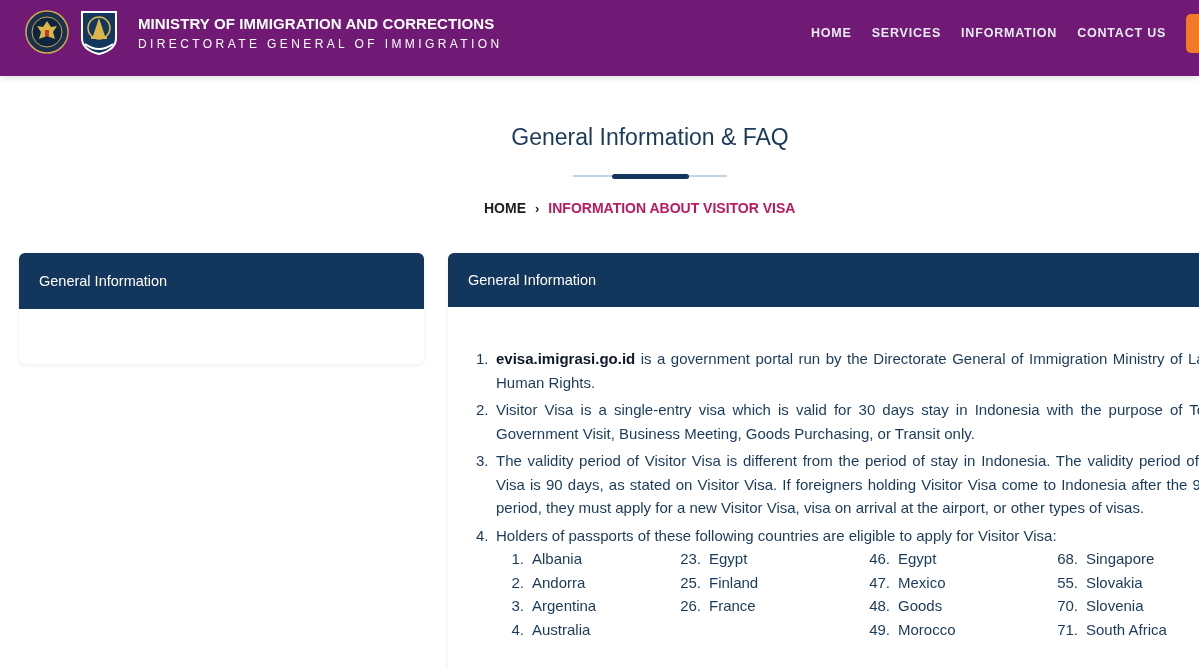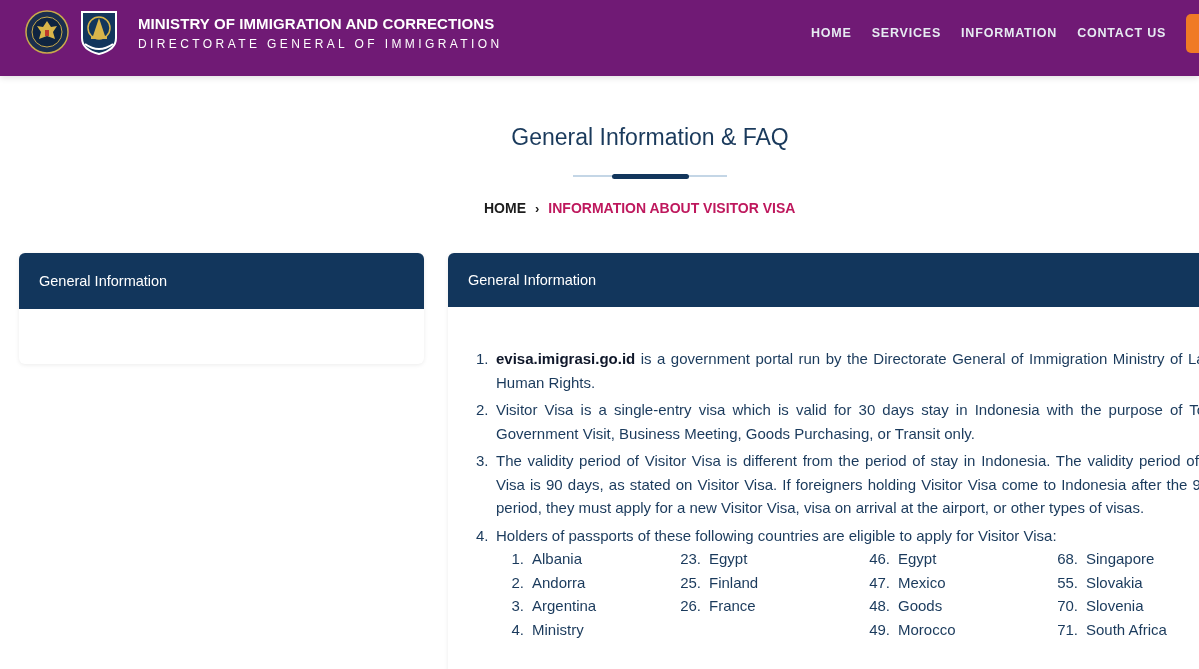--- a/index.html
+++ b/index.html
@@ -176,21 +176,21 @@
           <div class="country">
               <span class="cn">2.</span>
               <span>Andorra</span>
             </div>
           <div class="country">
               <span class="cn">3.</span>
               <span>Argentina</span>
             </div>
           <div class="country">
               <span class="cn">4.</span>
-              <span>Ministry</span>
+              <span>Australia</span>
             </div>
         </div>
         <div>
           <div class="country">
               <span class="cn">23.</span>
               <span>Egypt</span>
             </div>
           <div class="country">
               <span class="cn">25.</span>
               <span>Finland</span>

